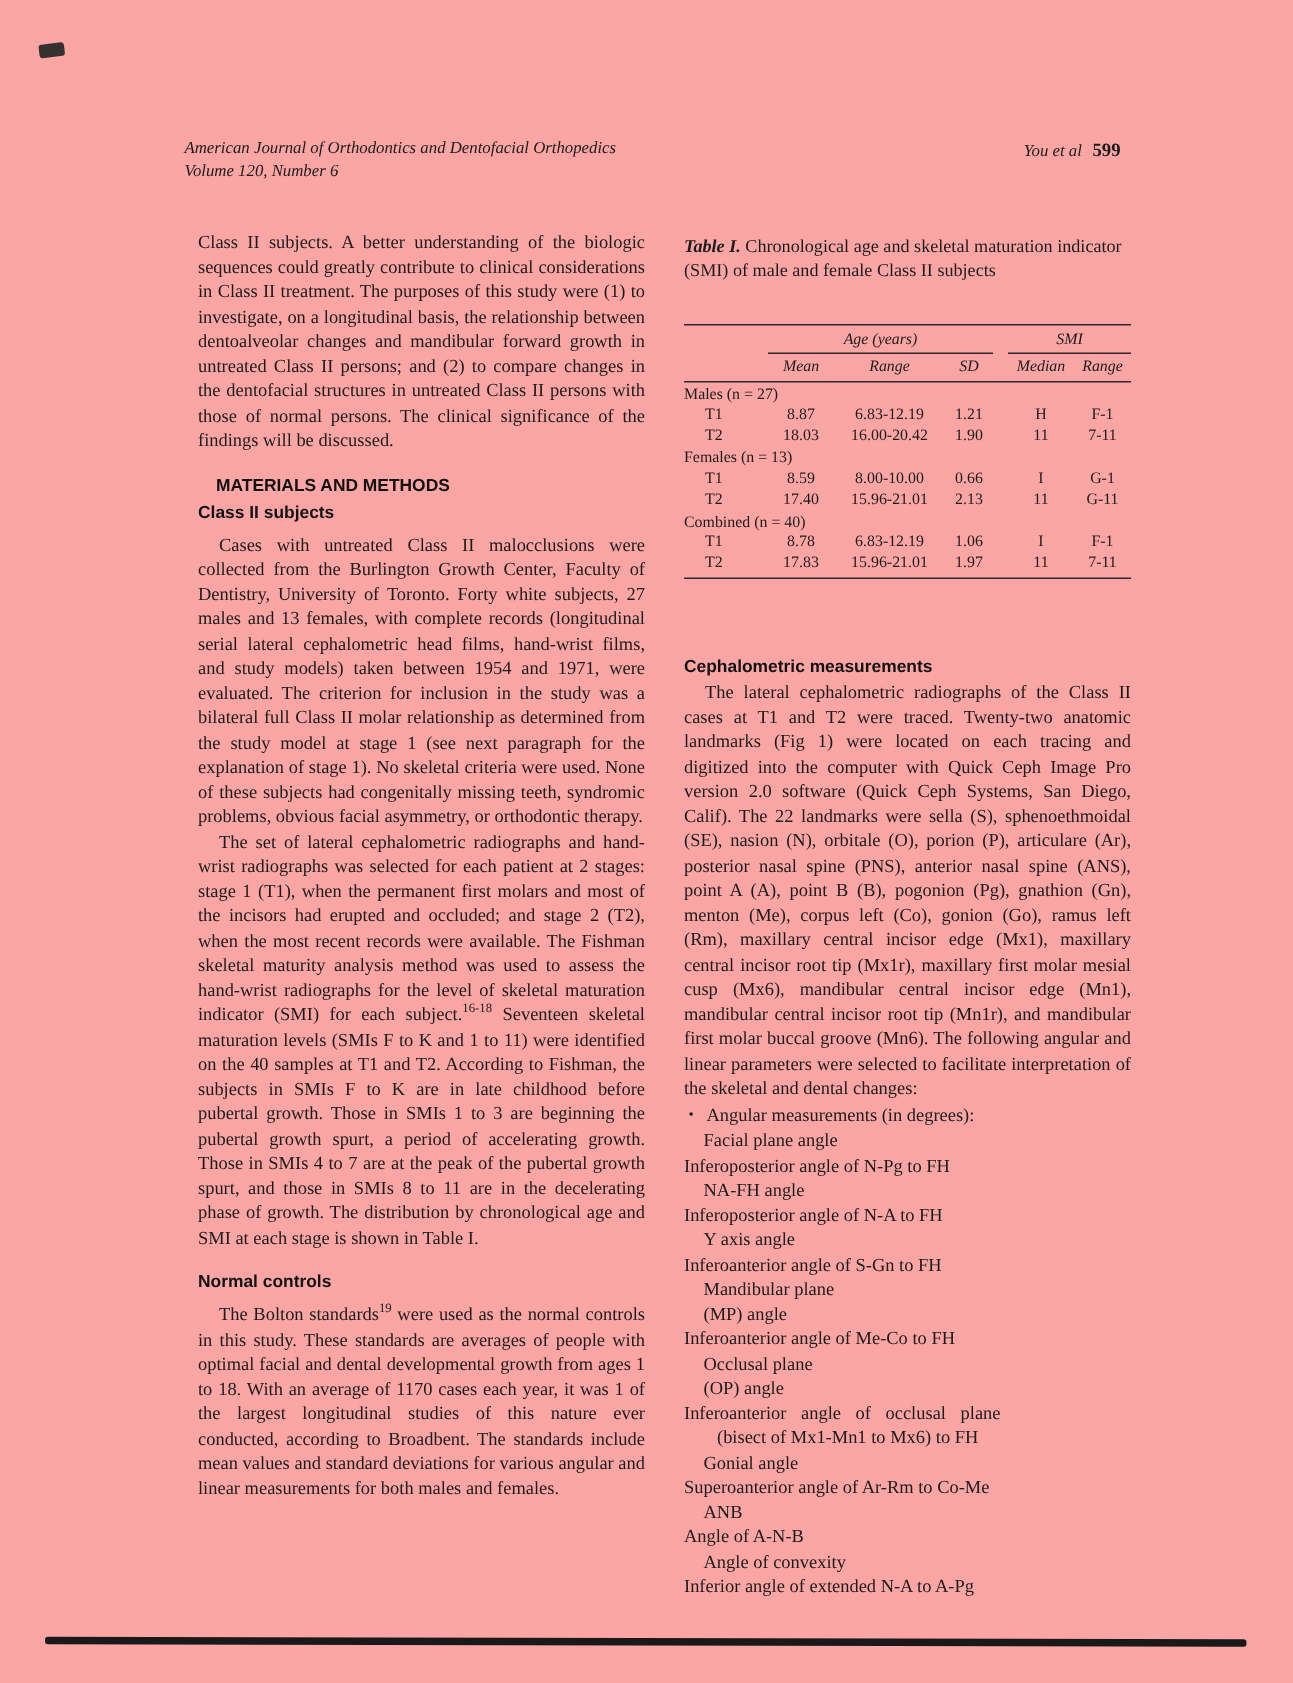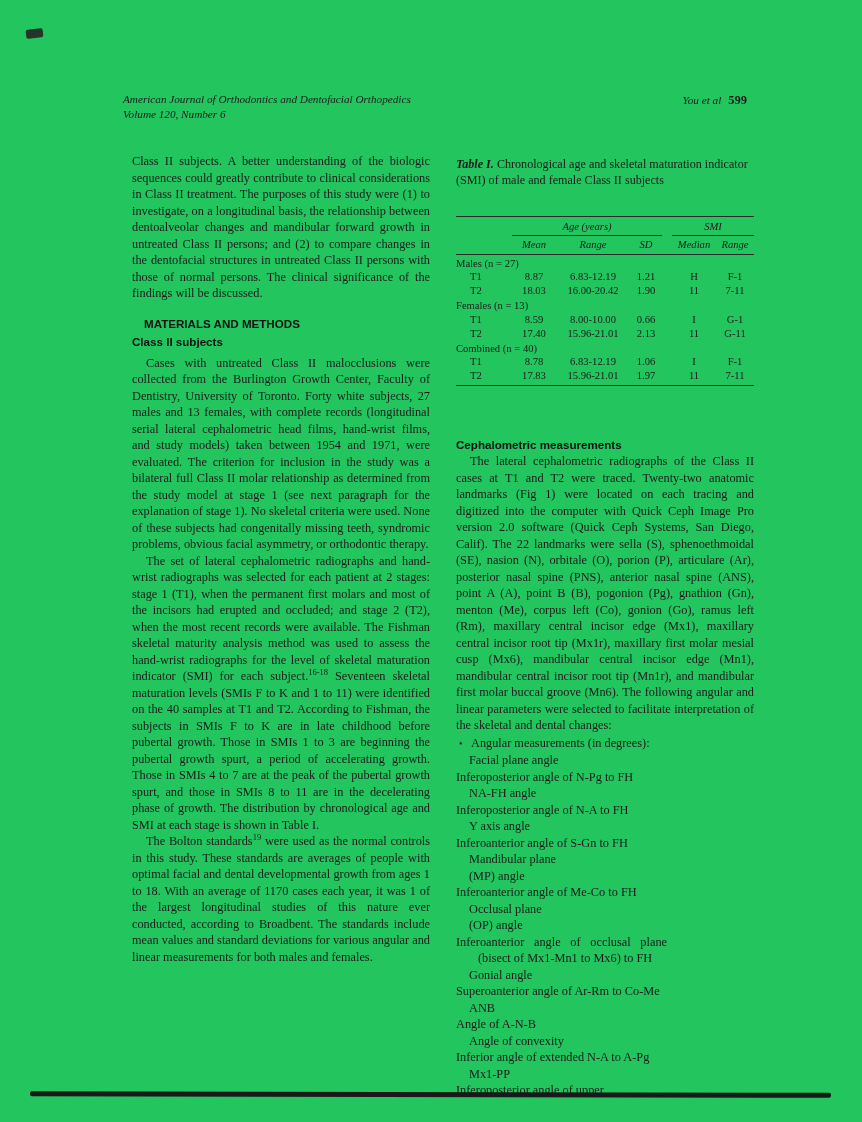--- a/index.html
+++ b/index.html
@@ -1,19 +1,19 @@
 <!DOCTYPE html>
 <html><head>
 <meta charset="utf-8">
 <style>
   html,body { margin:0; padding:0; background:#e8e8e8; }
   .page {
     position: relative;
     width: 862px; height: 1122px;
-    background: #22c55e;
+    background: #fca5a5;
     font-family: "Liberation Serif", serif;
     color: #1b1b1b;
     overflow: hidden;
     margin: 0 auto;
   }
   
   .artifact-corner {
     position: absolute; left: 26px; top: 29px;
     width: 17px; height: 9px; background: #262626;
     transform: rotate(-7deg); border-radius: 2px; opacity: .92;
@@ -105,20 +105,21 @@
   </header>
 
   <div class="columns">
 
     <section class="col">
       <p class="body-text no-indent">Class II subjects. A better understanding of the biologic sequences could greatly contribute to clinical considerations in Class II treatment. The purposes of this study were (1) to investigate, on a longitudinal basis, the relationship between dentoalveolar changes and mandibular forward growth in untreated Class II persons; and (2) to compare changes in the dentofacial structures in untreated Class II persons with those of normal persons. The clinical significance of the findings will be discussed.</p>
       <h2 class="section-heading">MATERIALS AND METHODS</h2>
       <h3 class="sub-heading">Class II subjects</h3>
       <p class="body-text indent">Cases with untreated Class II malocclusions were collected from the Burlington Growth Center, Faculty of Dentistry, University of Toronto. Forty white subjects, 27 males and 13 females, with complete records (longitudinal serial lateral cephalometric head films, hand-wrist films, and study models) taken between 1954 and 1971, were evaluated. The criterion for inclusion in the study was a bilateral full Class II molar relationship as determined from the study model at stage 1 (see next paragraph for the explanation of stage 1). No skeletal criteria were used. None of these subjects had congenitally missing teeth, syndromic problems, obvious facial asymmetry, or orthodontic therapy.</p>
       <p class="body-text indent"><span>The set of lateral cephalometric radiographs and hand-wrist radiographs was selected for each patient at 2 stages: stage 1 (T1), when the permanent first molars and most of the incisors had erupted and occluded; and stage 2 (T2), when the most recent records were available. The Fishman skeletal maturity analysis method was used to assess the hand-wrist radiographs for the level of skeletal maturation indicator (SMI) for each subject.</span><sup class="sup">16-18</sup><span> Seventeen skeletal maturation levels (SMIs F to K and 1 to 11) were identified on the 40 samples at T1 and T2. According to Fishman, the subjects in SMIs F to K are in late childhood before pubertal growth. Those in SMIs 1 to 3 are beginning the pubertal growth spurt, a period of accelerating growth. Those in SMIs 4 to 7 are at the peak of the pubertal growth spurt, and those in SMIs 8 to 11 are in the decelerating phase of growth. The distribution by chronological age and SMI at each stage is shown in Table I.</span></p>
+      <h3 class="sub-heading mt">Normal controls</h3>
       <p class="body-text indent"><span>The Bolton standards</span><sup class="sup">19</sup><span> were used as the normal controls in this study. These standards are averages of people with optimal facial and dental developmental growth from ages 1 to 18. With an average of 1170 cases each year, it was 1 of the largest longitudinal studies of this nature ever conducted, according to Broadbent. The standards include mean values and standard deviations for various angular and linear measurements for both males and females.</span></p>
     </section>
 
     <section class="col">
 
       <div class="table-block">
         <p class="table-caption"><span class="cap-label">Table I.</span> <span>Chronological age and skeletal maturation indicator (SMI) of male and female Class II subjects</span></p>
 
         <table class="data-table">
           <colgroup>
@@ -250,21 +251,17 @@
           <div class="def-def">Superoanterior angle of Ar-Rm to Co-Me</div>
         </div>
         <div class="def-row">
           <div class="def-term">ANB</div>
           <div class="def-def">Angle of A-N-B</div>
         </div>
         <div class="def-row">
           <div class="def-term">Angle of convexity</div>
           <div class="def-def">Inferior angle of extended N-A to A-Pg</div>
         </div>
-        <div class="def-row">
-          <div class="def-term">Mx1-PP</div>
-          <div class="def-def">Inferoposterior angle of upper</div>
-        </div>
       </div>
 
     </section>
   </div>
 </div>
 
 </body></html>

